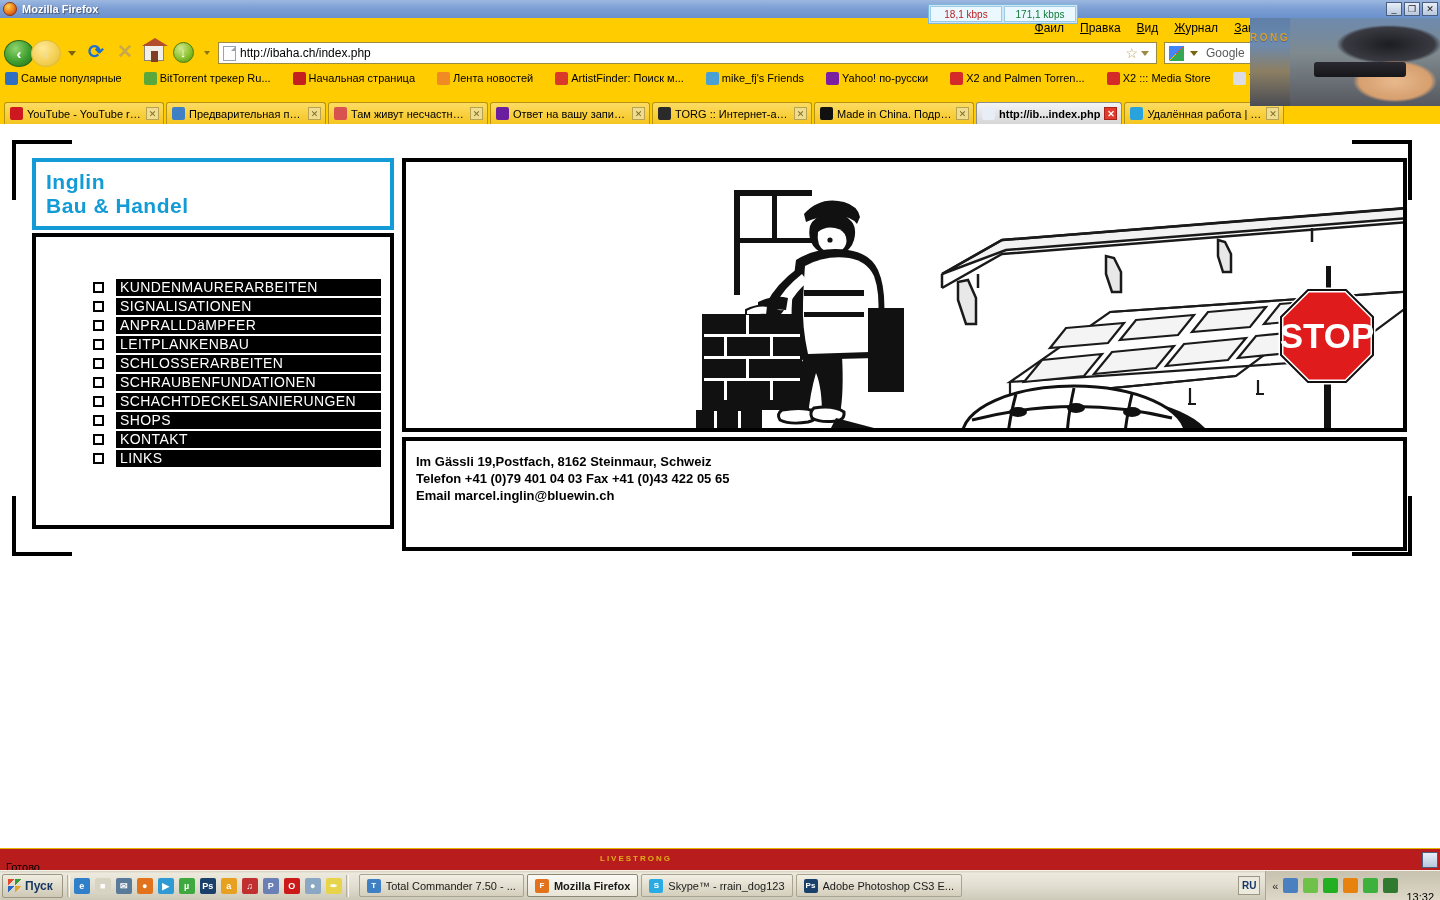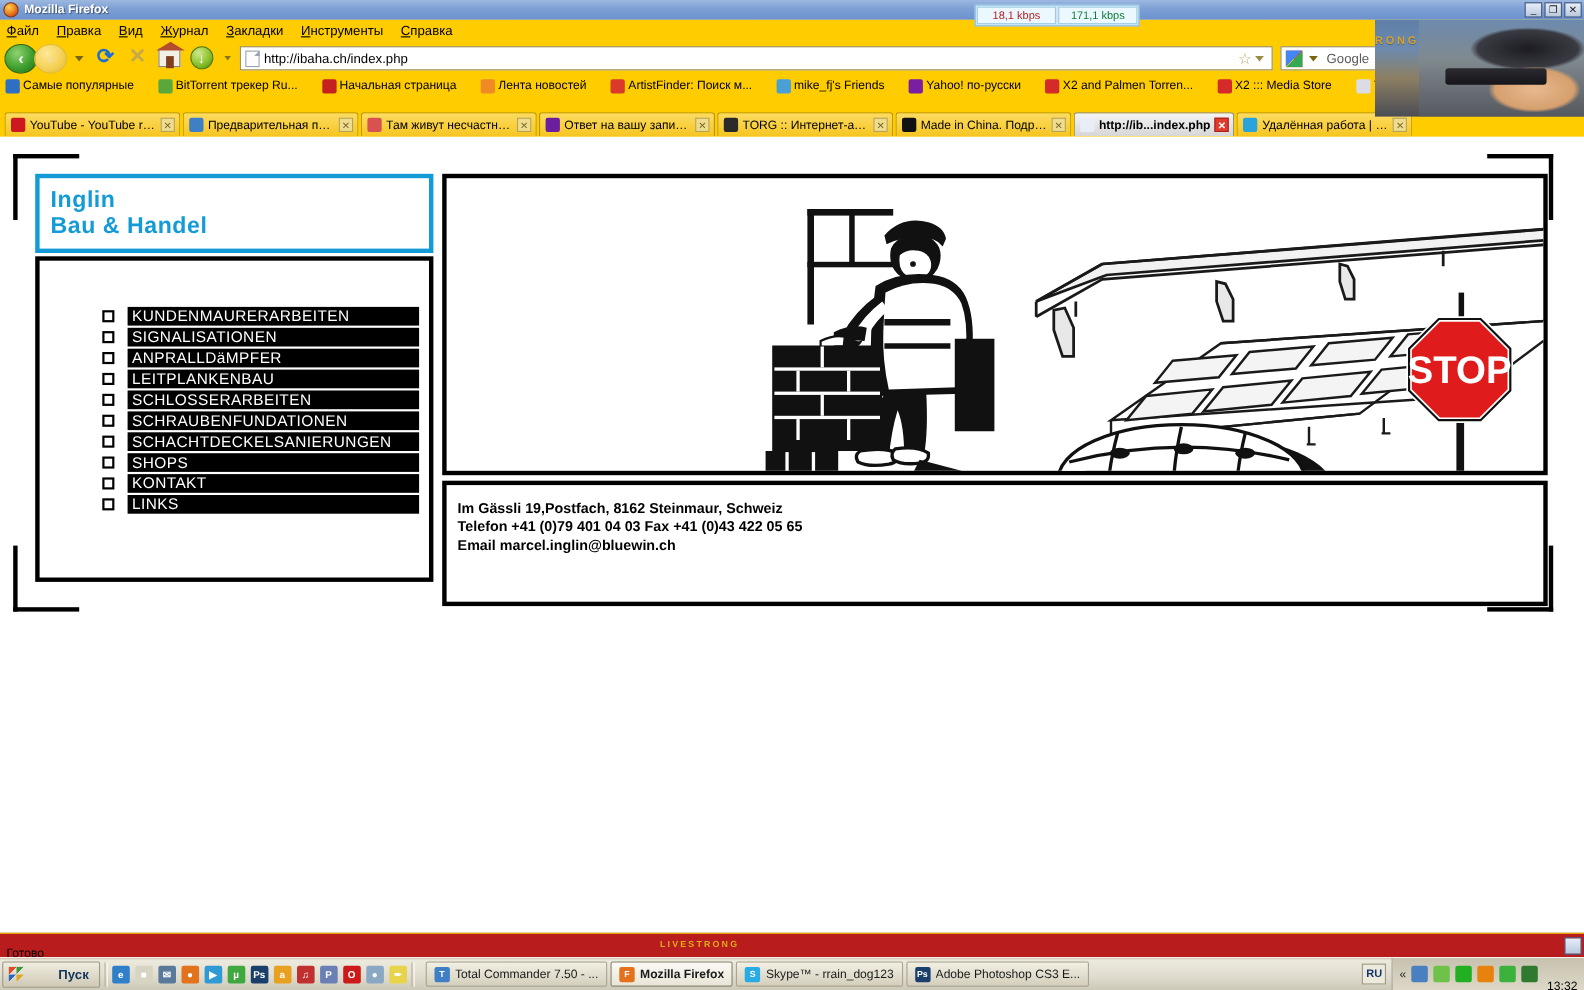--- a/index.html
+++ b/index.html
@@ -29,21 +29,21 @@
   }
   .win-btns { position: absolute; right: 2px; top: 2px; display: flex; gap: 2px; }
   .win-btn {
     width: 16px; height: 14px; font-size: 9px; line-height: 13px; text-align: center;
     background: linear-gradient(to bottom,#e8eef8,#b9c8dd);
     border: 1px solid #4a5e80; color: #1a1a1a; font-family: "Liberation Sans", sans-serif;
   }
 
   
   .speedmeter {
-    position: absolute; left: 886px; top: 4px; width: 150px; height: 20px;
+    position: absolute; left: 928px; top: 4px; width: 150px; height: 20px;
     background: #cfe6f5; border: 1px solid #7fb8da; display: flex;
     align-items: center; padding: 1px; gap: 2px; z-index: 40;
   }
   .speed-cell {
     flex: 1; height: 16px; background: #ebf8ff; border: 1px solid #9ecbe4;
     font-size: 10px; line-height: 15px; text-align: center;
     font-family: "Liberation Sans", sans-serif;
   }
   .speed-down { color: #b81e1e; }
   .speed-up { color: #0f7a33; }
@@ -70,21 +70,21 @@
     font-size: 10px; letter-spacing: 2.5px; font-weight: bold; color: #d9a02a;
     font-family: "Liberation Sans", sans-serif; white-space: nowrap;
     text-shadow: 0 1px 0 rgba(0,0,0,0.25);
   }
 
   
   .chrome {
     position: absolute; left: 0; top: 18px; width: 1440px; height: 106px;
     background: #ffcc00;
   }
-  .menubar { height: 20px; display: flex; align-items: center; padding-left: 6px; gap: 16px; }
+  .menubar { height: 20px; display: flex; align-items: center; padding-left: 6px; gap: 16px; justify-content: flex-end; }
   .menu-item {
     font-size: 12px; color: #000; white-space: nowrap;
     font-family: "Liberation Sans", sans-serif; cursor: default;
   }
   .menu-item u { text-decoration: underline; }
 
   .navbar { height: 30px; display: flex; align-items: center; padding: 0 4px; gap: 3px; }
   .nav-btn { width: 26px; height: 26px; position: relative; flex: none; }
 
   .back-btn {
@@ -310,21 +310,20 @@
     width: 14px; height: 13px; flex: none;
     background:
       linear-gradient(135deg, #e04a2a 0 50%, transparent 50%) 0 0/7px 6.5px no-repeat,
       linear-gradient(135deg, #3a9a3a 0 50%, transparent 50%) 7px 0/7px 6.5px no-repeat,
       linear-gradient(135deg, #2a66c4 0 50%, transparent 50%) 0 6.5px/7px 6.5px no-repeat,
       linear-gradient(135deg, #e0a82a 0 50%, transparent 50%) 7px 6.5px/7px 6.5px no-repeat;
   }
   .start-lbl {
     font-size: 12px; font-weight: bold; color: #16355f;
     font-family: "Liberation Sans", sans-serif;
-    margin-left: 28px;
   }
   .ql-sep {
     width: 3px; height: 22px; margin: 0 4px;
     border-left: 1px solid #b5af9c; border-right: 1px solid #fbf9f2; flex: none;
   }
   .quicklaunch { display: flex; align-items: center; gap: 5px; flex: none; }
   .ql-ico { width: 16px; height: 16px; flex: none; border-radius: 2px; font-size: 9px;
             line-height: 16px; text-align: center; color: #fff; font-weight: bold;
             font-family: "Liberation Sans", sans-serif; }
   .tasks { display: flex; align-items: center; gap: 3px; margin-left: 6px; flex: 1; min-width: 0; }

